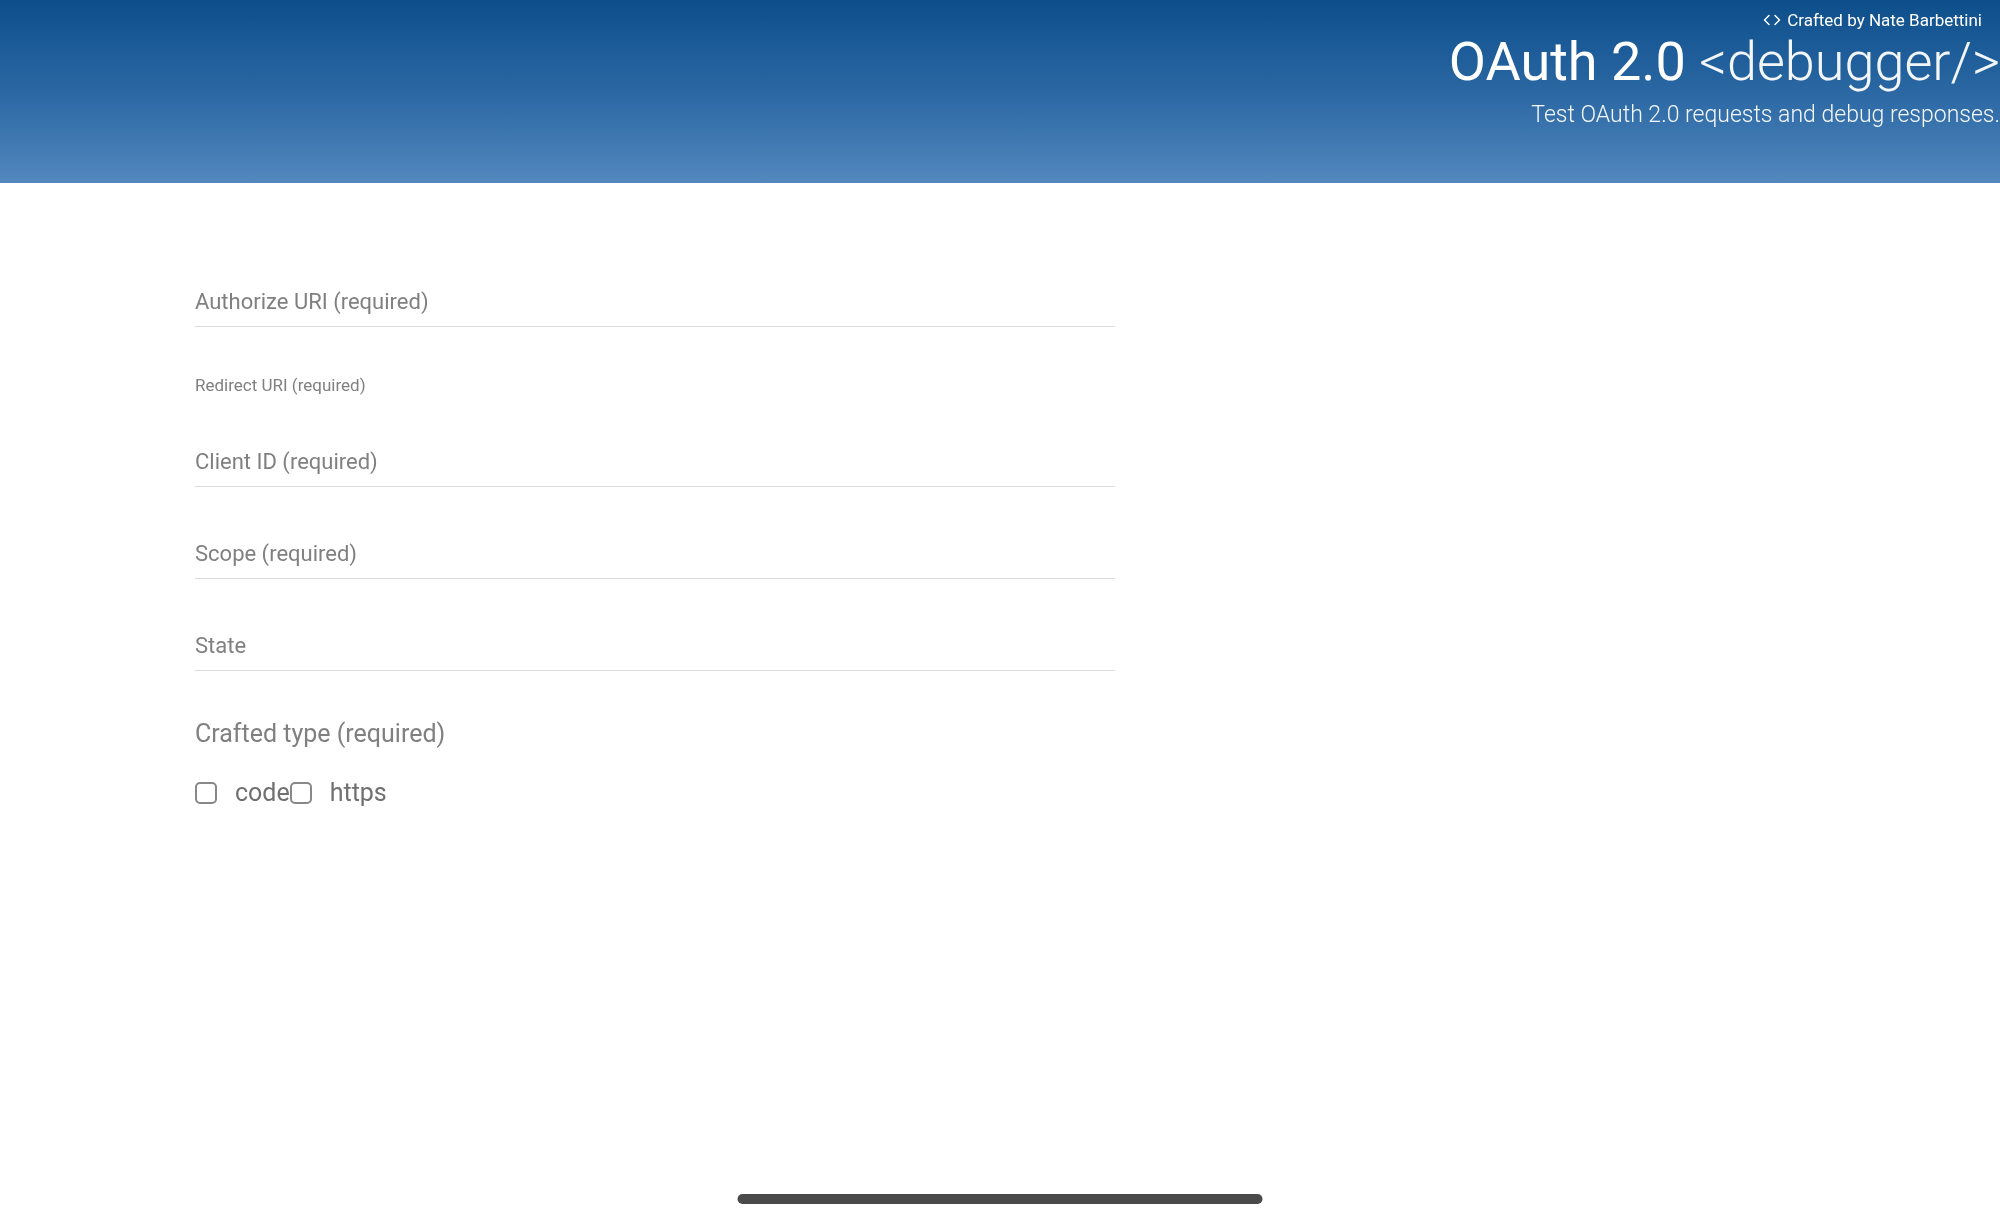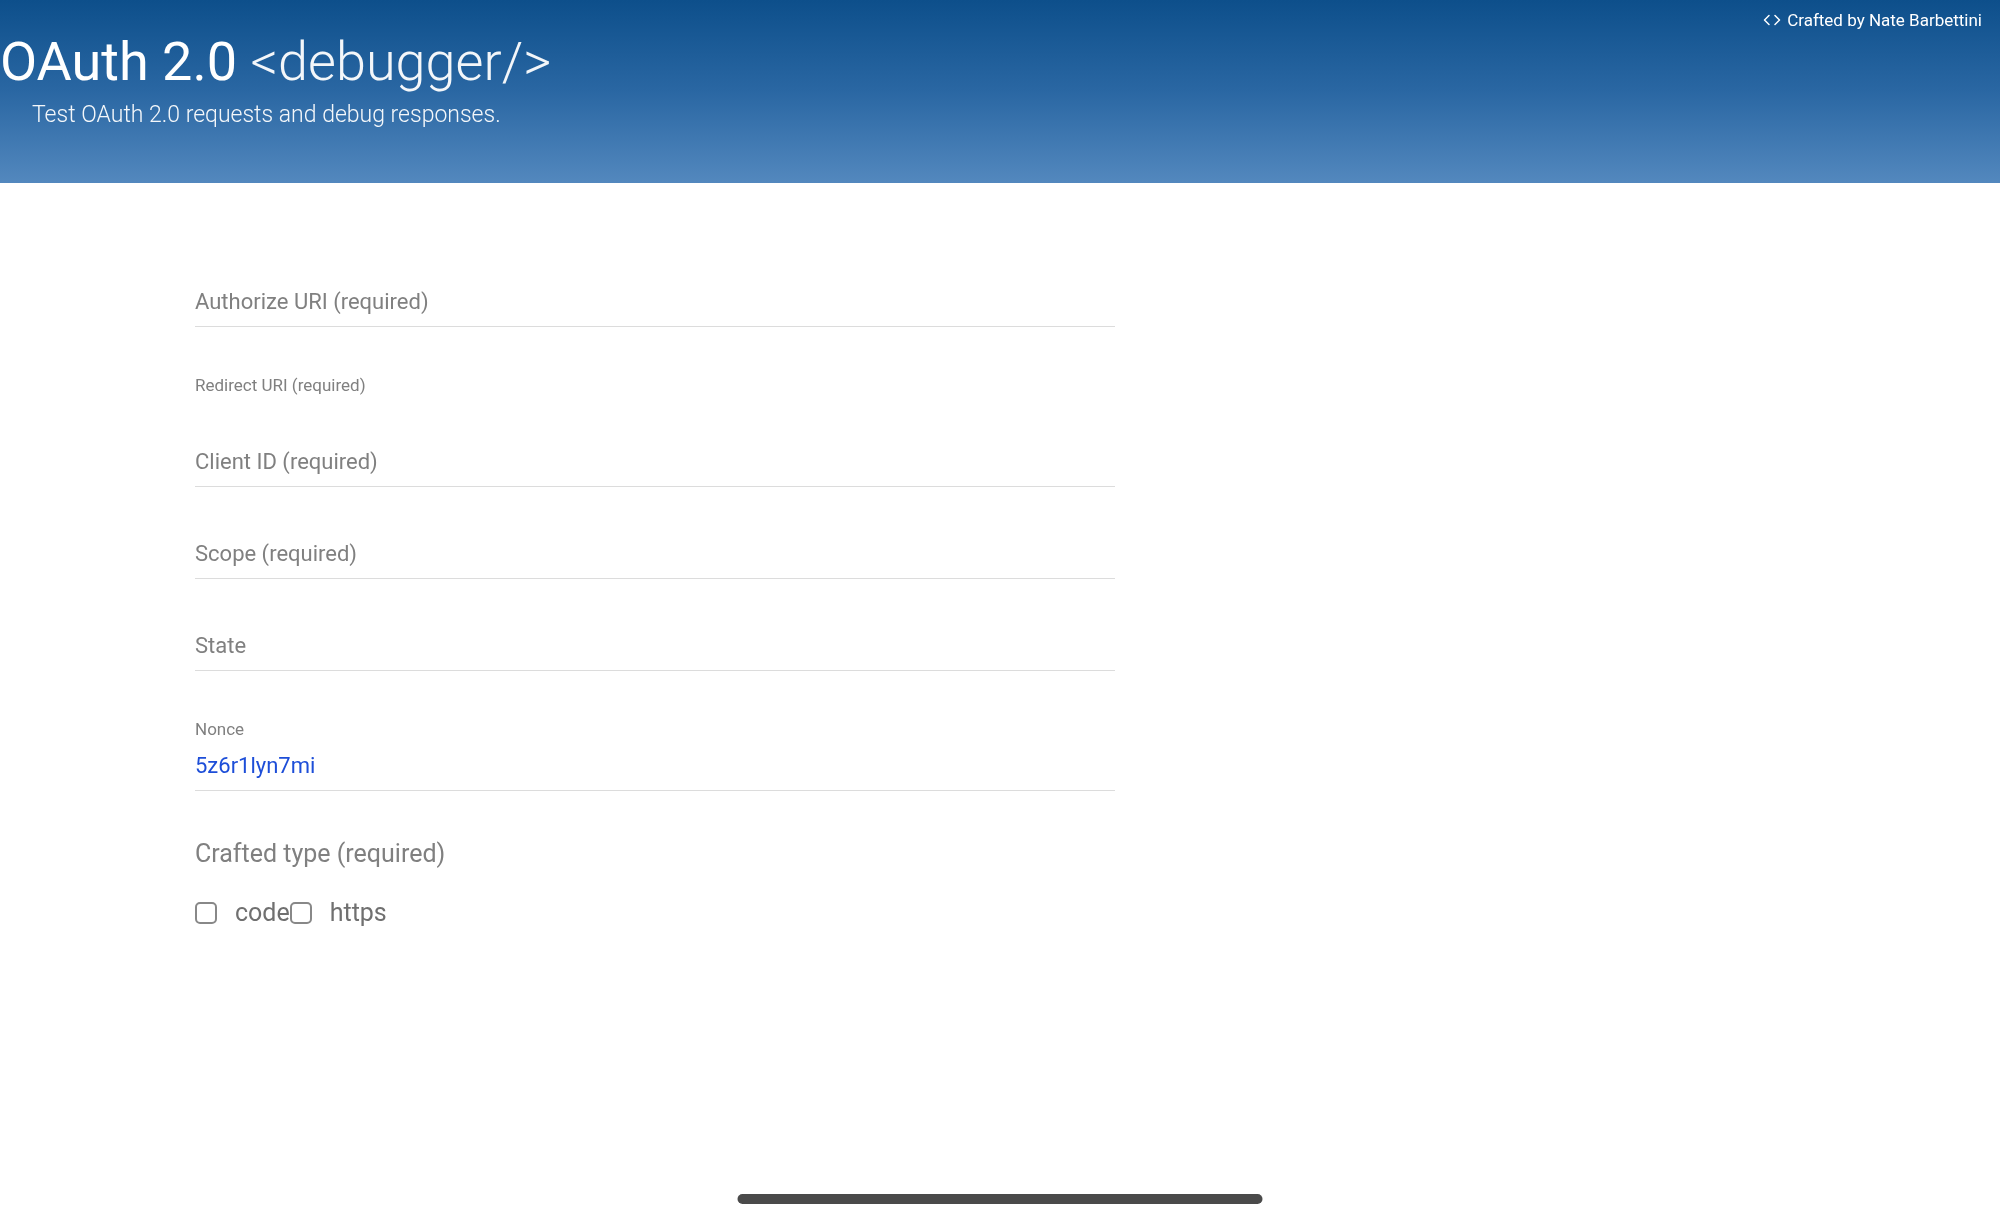--- a/index.html
+++ b/index.html
@@ -14,21 +14,21 @@
       color: #333;
       width: 2000px;
       min-height: 1214px;
       position: relative;
     }
     
     .header {
       background: linear-gradient(180deg, #0d4f8b 0%, #2a67a3 50%, #5388be 100%);
       padding: 30px 0 55px 0;
       position: relative;
-      text-align: left;
+      text-align: right;
     }
     
     .credit {
       position: absolute;
       top: 10px;
       right: 18px;
       color: #ffffff;
       font-size: 17px;
       display: flex;
       align-items: center;
@@ -182,24 +182,20 @@
   </div>
 
   <div class="form-group">
     <input type="text" class="form-input" placeholder="Scope (required)" style="">
   </div>
 
   <div class="form-group">
     <input type="text" class="form-input" placeholder="State" style="">
   </div>
 
-  <div class="form-group">
-    <label class="form-label-small">Nonce</label>
-    <input type="text" class="form-input" value="5z6r1lyn7mi" style="">
-  </div>
 
   <div class="form-group">
     <div class="section-label">Crafted type (required)</div>
     <div class="checkbox-row">
       <div class="checkbox-item">
         <input type="checkbox" class="checkbox" style="">
         <label class="checkbox-label">code</label>
       </div>
       <div class="checkbox-item">
         <input type="checkbox" class="checkbox" style="">

